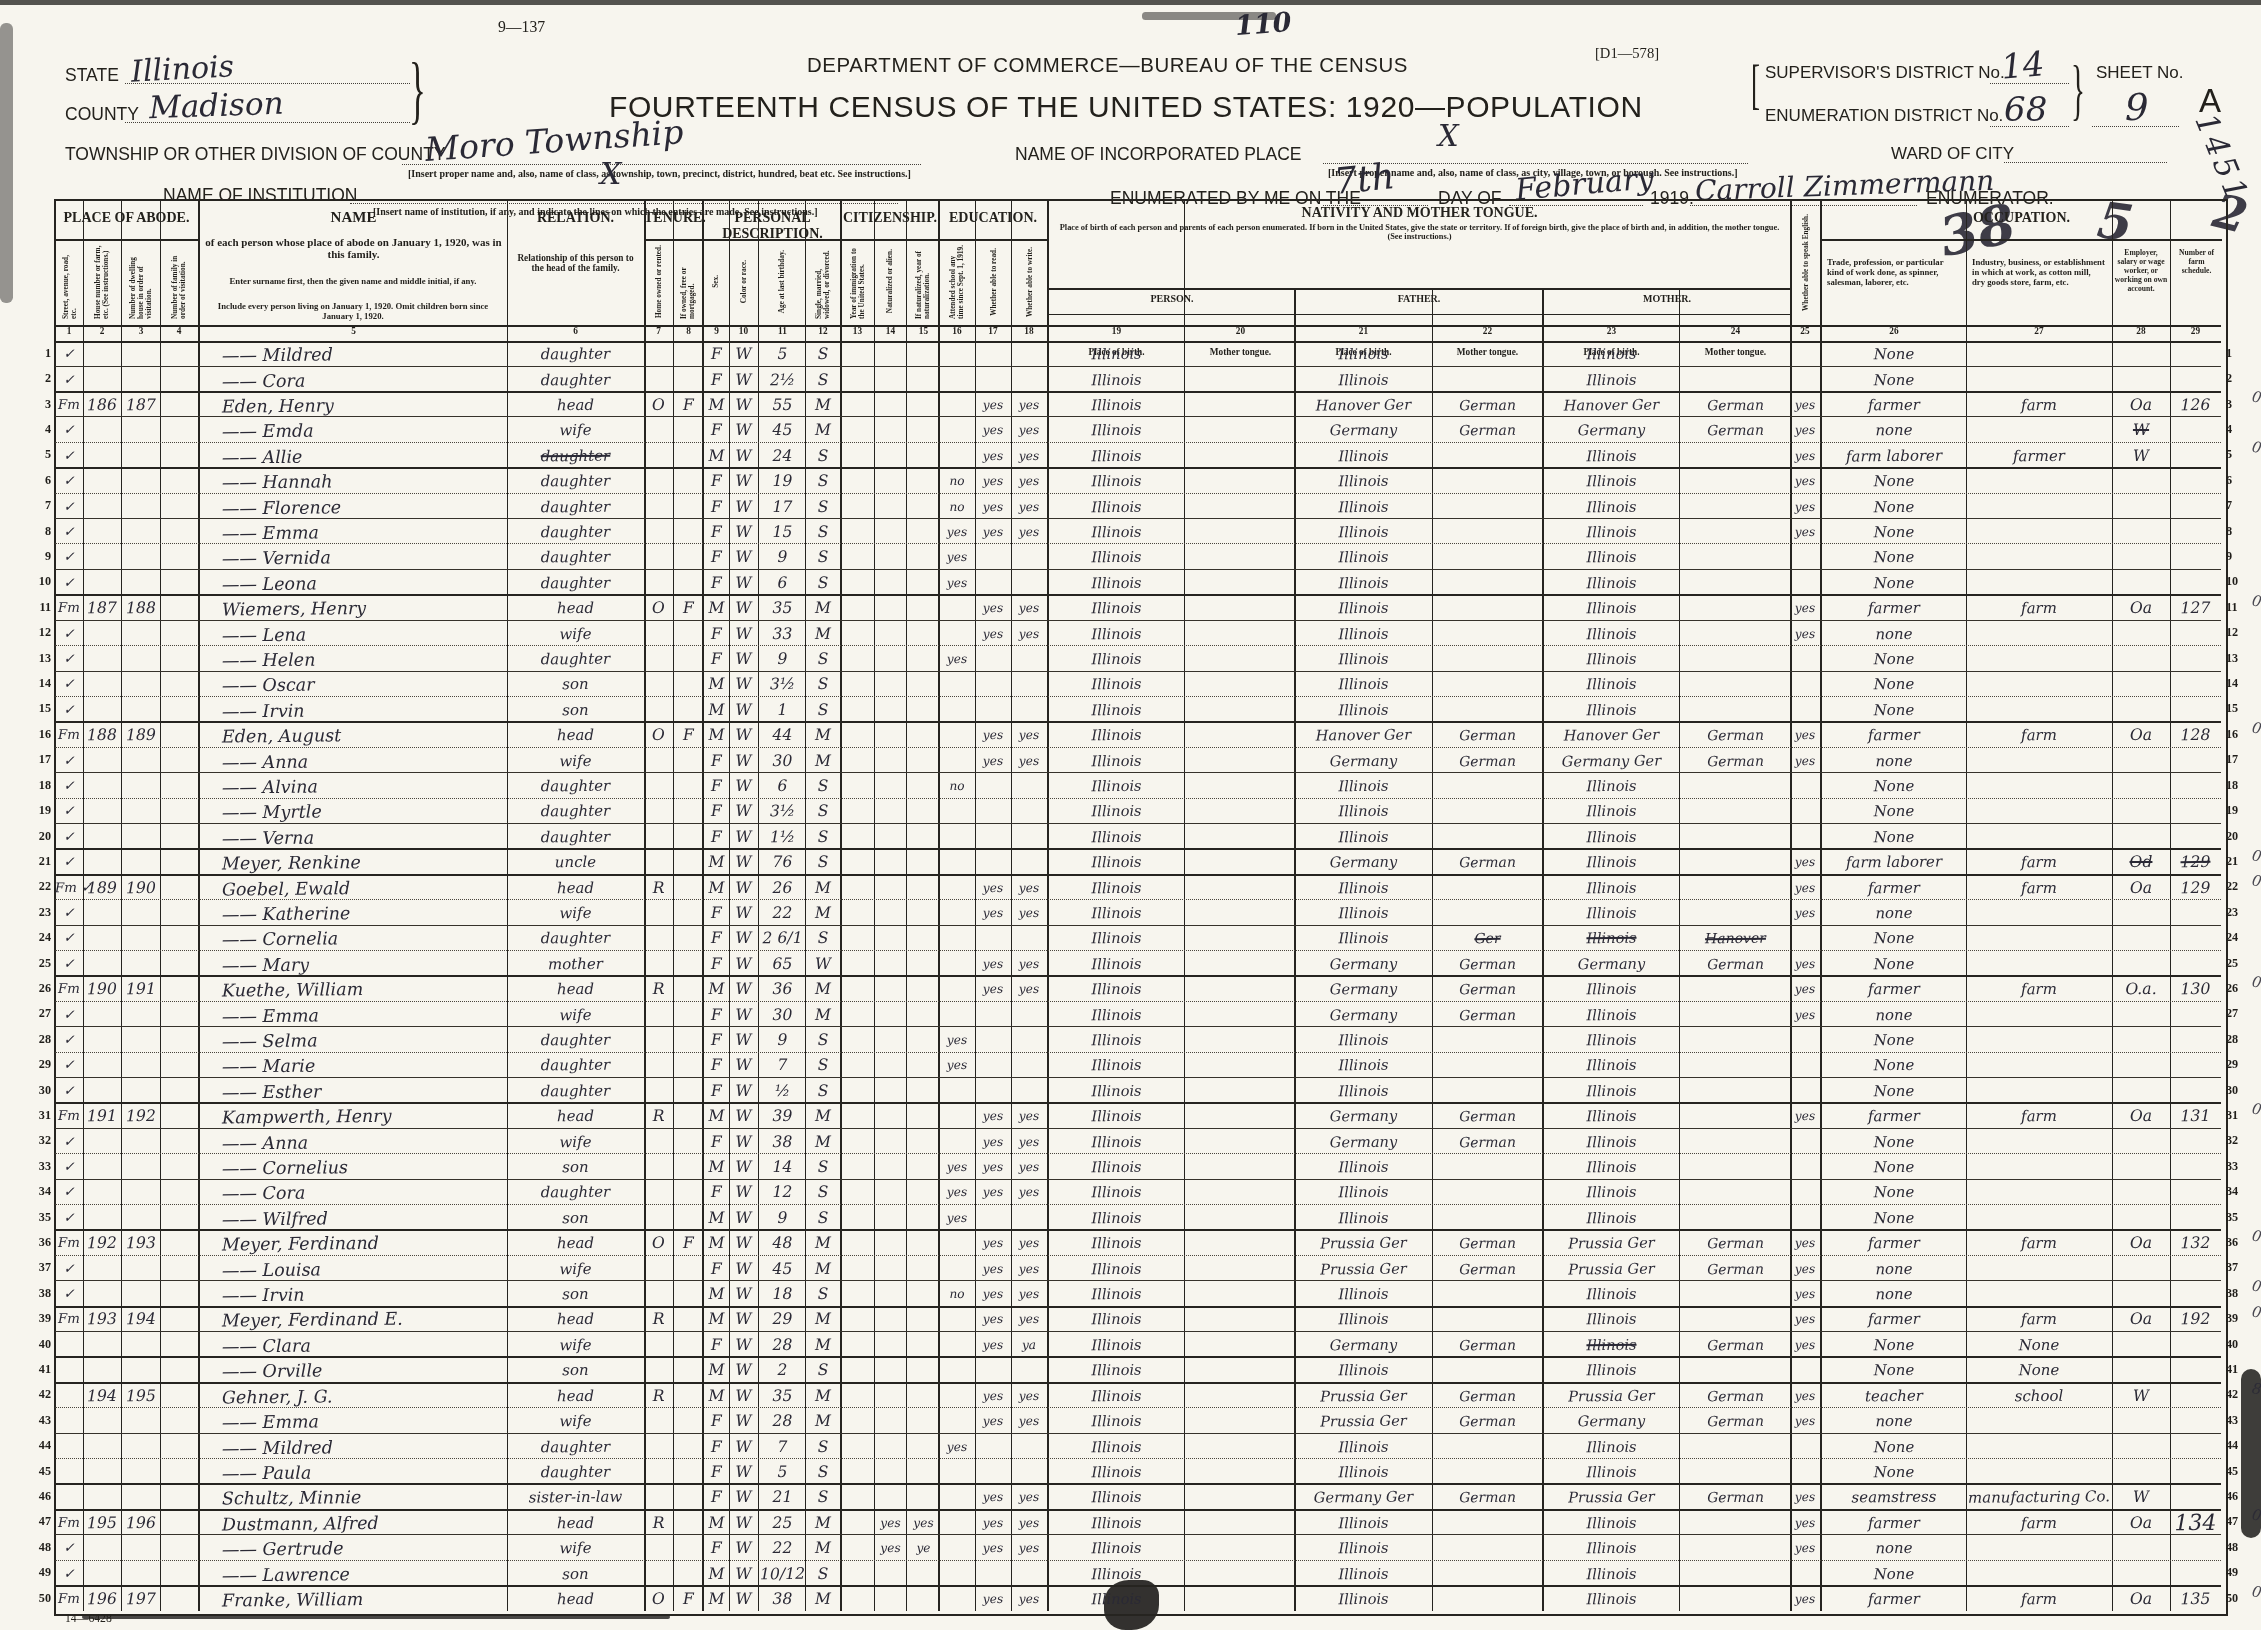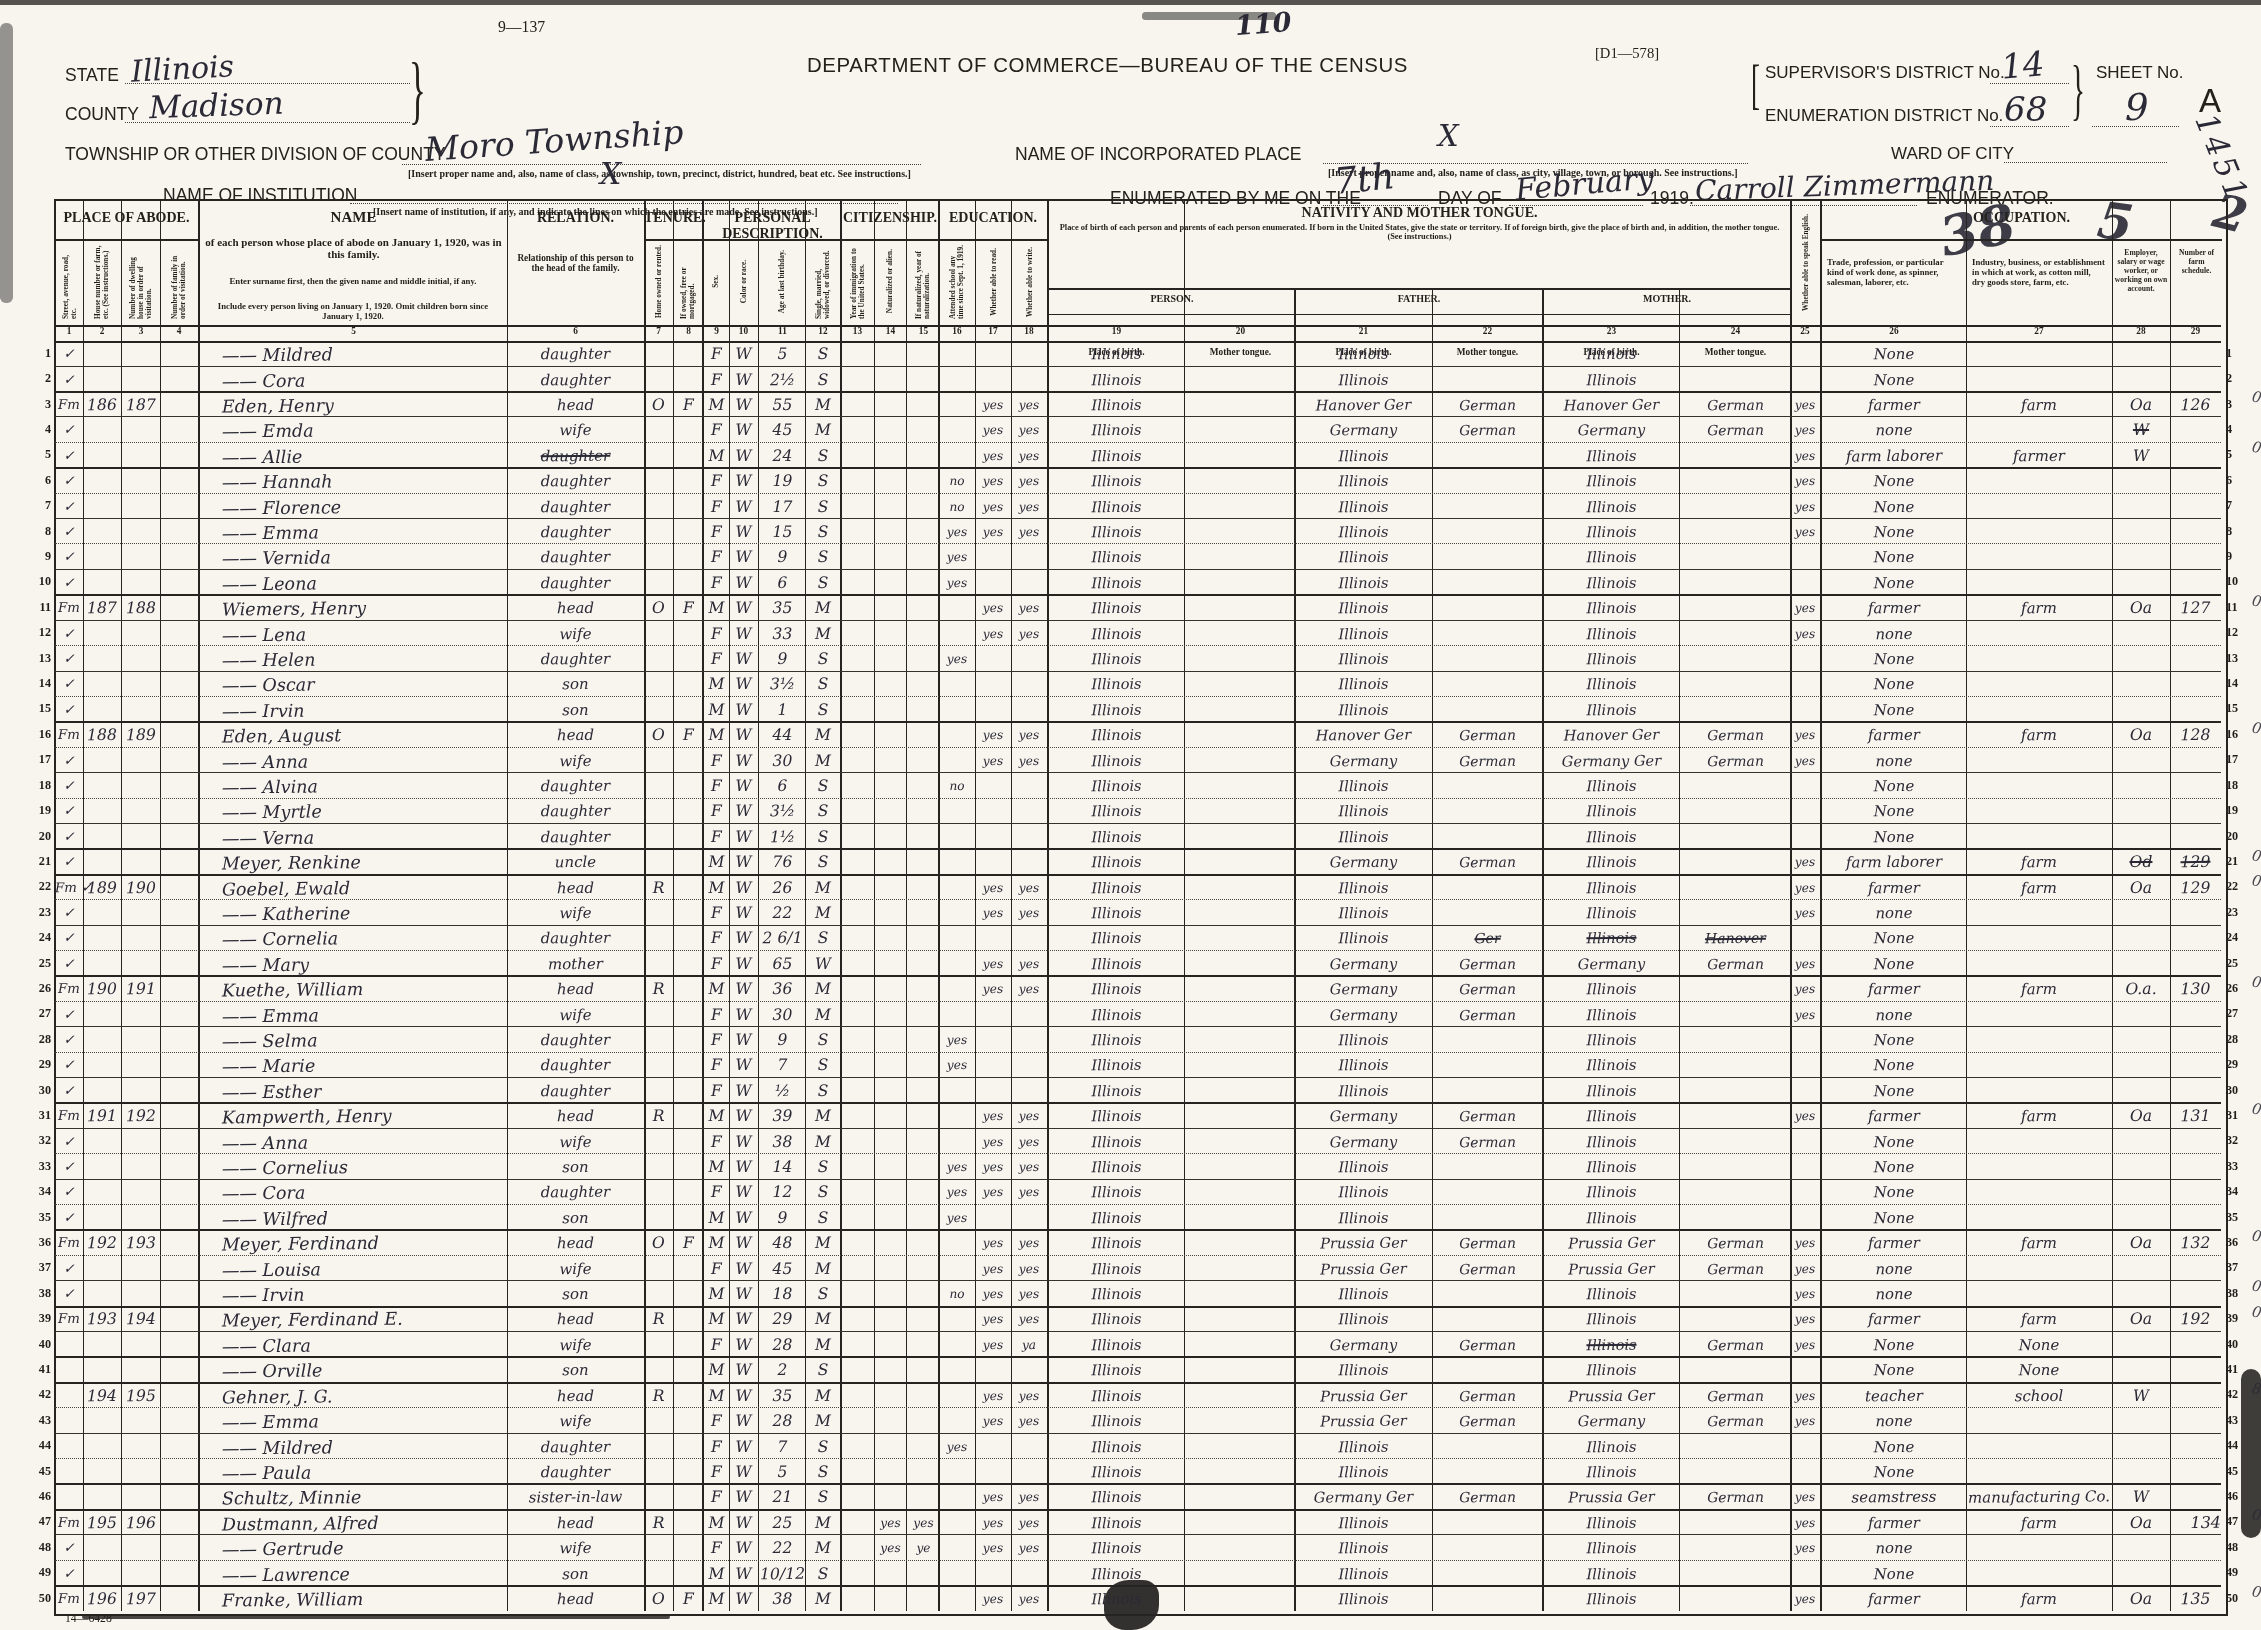--- a/index.html
+++ b/index.html
@@ -28,20 +28,21 @@
   <div class="artifact" style="left:2241px;top:1369px;width:20.4px;height:169px;opacity:.85;border-radius:10.5px;"></div>
   <div class="artifact" style="left:82px;top:1615px;width:588px;height:4.1px;opacity:.8;border-radius:2.3px;"></div>
   <div class="artifact" style="left:1104px;top:1580px;width:55px;height:50px;opacity:.9;border-radius:45% 30% 50% 40%;"></div>
   <div class="artifact" style="left:1142px;top:11.7px;width:134px;height:8.2px;opacity:.5;border-radius:3.5px;"></div>
 
   <div class="print b" style="left:498px;top:17.5px;font-size:15.7px;font-family:'Liberation Serif',serif;">9—137</div>
   <div class="print hw" style="left:1235px;top:8.2px;font-size:27px;transform:rotate(-4deg);font-weight:bold;">110</div>
   <div class="print b serifp" style="left:1595px;top:45px;font-size:14.6px;">[D1—578]</div>
 
   <div class="print b" style="left:807px;top:54px;font-size:20.4px;letter-spacing:0.6px;">DEPARTMENT OF COMMERCE—BUREAU OF THE CENSUS</div>
+  <div class="print b" style="left:609px;top:90px;font-size:30px;letter-spacing:0.6px;">FOURTEENTH CENSUS OF THE UNITED STATES: 1920—POPULATION</div>
 
   <div class="print b" style="left:65px;top:65px;font-size:17.5px;">STATE</div>
   <div class="hw" style="position:absolute;left:131px;top:51px;font-size:30px;transform:rotate(-3deg);">Illinois</div>
   <div class="dotline" style="left:125px;top:83px;width:285px;"></div>
   <div class="print b" style="left:65px;top:104px;font-size:17.5px;">COUNTY</div>
   <div class="hw" style="position:absolute;left:149px;top:87px;font-size:31px;transform:rotate(-2deg);">Madison</div>
   <div class="dotline" style="left:125px;top:122px;width:285px;"></div>
   <div class="print brace" style="left:409px;top:47px;font-size:35px;transform:scaleY(2.2);transform-origin:top;">}</div>
 
   <div class="print b" style="left:65px;top:144px;font-size:17.5px;">TOWNSHIP OR OTHER DIVISION OF COUNTY</div>
@@ -1179,21 +1180,21 @@
         <div class="cellhw hw" style="left: 907px; top: 1512px; width: 33px; height: 25.4px; font-size: 12.2px; line-height: 22px; text-align: center; overflow: visible; transform: rotate(-0.6deg);">yes</div>
         <div class="cellhw hw" style="left: 975px; top: 1512px; width: 36px; height: 25.4px; font-size: 12.2px; line-height: 22px; text-align: center; overflow: visible; transform: rotate(-0.6deg);">yes</div>
         <div class="cellhw hw" style="left: 1011px; top: 1512px; width: 36px; height: 25.4px; font-size: 12.2px; line-height: 22px; text-align: center; overflow: visible; transform: rotate(-0.6deg);">yes</div>
         <div class="cellhw hw" style="left: 1048px; top: 1512px; width: 137px; height: 25.4px; font-size: 14.6px; line-height: 22px; text-align: center; overflow: visible; transform: rotate(-0.6deg);">Illinois</div>
         <div class="cellhw hw" style="left: 1295px; top: 1512px; width: 137px; height: 25.4px; font-size: 14.6px; line-height: 22px; text-align: center; overflow: visible; transform: rotate(-0.6deg);">Illinois</div>
         <div class="cellhw hw" style="left: 1543px; top: 1512px; width: 137px; height: 25.4px; font-size: 14.6px; line-height: 22px; text-align: center; overflow: visible; transform: rotate(-0.6deg);">Illinois</div>
         <div class="cellhw hw" style="left: 1790px; top: 1512px; width: 30px; height: 25.4px; font-size: 12.2px; line-height: 22px; text-align: center; overflow: visible; transform: rotate(-0.6deg);">yes</div>
         <div class="cellhw hw" style="left: 1821px; top: 1512px; width: 146px; height: 25.4px; font-size: 15px; line-height: 22px; text-align: center; overflow: visible; transform: rotate(-0.6deg);">farmer</div>
         <div class="cellhw hw" style="left: 1966px; top: 1512px; width: 146px; height: 25.4px; font-size: 15px; line-height: 22px; text-align: center; overflow: visible; transform: rotate(-0.6deg);">farm</div>
         <div class="cellhw hw" style="left: 2112px; top: 1512px; width: 58px; height: 25.4px; font-size: 15.7px; line-height: 22px; text-align: center; overflow: visible; transform: rotate(-0.6deg);">Oa</div>
-        <div class="cellhw hw" style="left: 2170px; top: 1512px; width: 51px; height: 25.4px; font-size: 16px; line-height: 22px; text-align: right; overflow: visible; transform: rotate(-0.6deg);">134</div>
+        <div class="cellhw hw" style="left: 2170px; top: 1512px; width: 51px; height: 25.4px; font-size: 22px; line-height: 22px; text-align: center; overflow: visible; transform: rotate(-0.6deg);">134</div>
       </div>
       <div style="position: absolute; left: 31px; top: 1509px; width: 20px; height: 25.4px; text-align: right; font: bold 12.2px / 25.4px &quot;Liberation Serif&quot;, serif;">47</div>
       <div style="position: absolute; left: 2226px; top: 1509px; width: 23px; height: 25.4px; text-align: left; font: bold 12.2px / 25.4px &quot;Liberation Serif&quot;, serif;">47</div>
       <div class="hw" style="position: absolute; left: 2252px; top: 1507px; font-size: 15px; transform: rotate(10deg); opacity: 0.85;">00</div>
       <div style="position: absolute; left: 55px; top: 1560px; width: 2166px; height: 0px; border-bottom: 1.5px dotted rgb(74, 69, 61);"></div>
       <div>
         <div class="cellhw hw" style="left: 55px; top: 1537px; width: 28px; height: 25.4px; font-size: 13.4px; line-height: 22px; text-align: center; overflow: visible; transform: rotate(-0.6deg);">✓</div>
         <div class="cellhw hw" style="left: 199px; top: 1537px; width: 309px; height: 25.4px; font-size: 17.5px; line-height: 22px; text-align: left; padding-left: 23px; overflow: visible; transform: rotate(-0.6deg);">—— Gertrude</div>
         <div class="cellhw hw" style="left: 507px; top: 1537px; width: 137px; height: 25.4px; font-size: 15px; line-height: 22px; text-align: center; overflow: visible; transform: rotate(-0.6deg);">wife</div>
         <div class="cellhw hw" style="left: 703px; top: 1537px; width: 27px; height: 25.4px; font-size: 15.7px; line-height: 22px; text-align: center; overflow: visible; transform: rotate(-0.6deg);">F</div>

